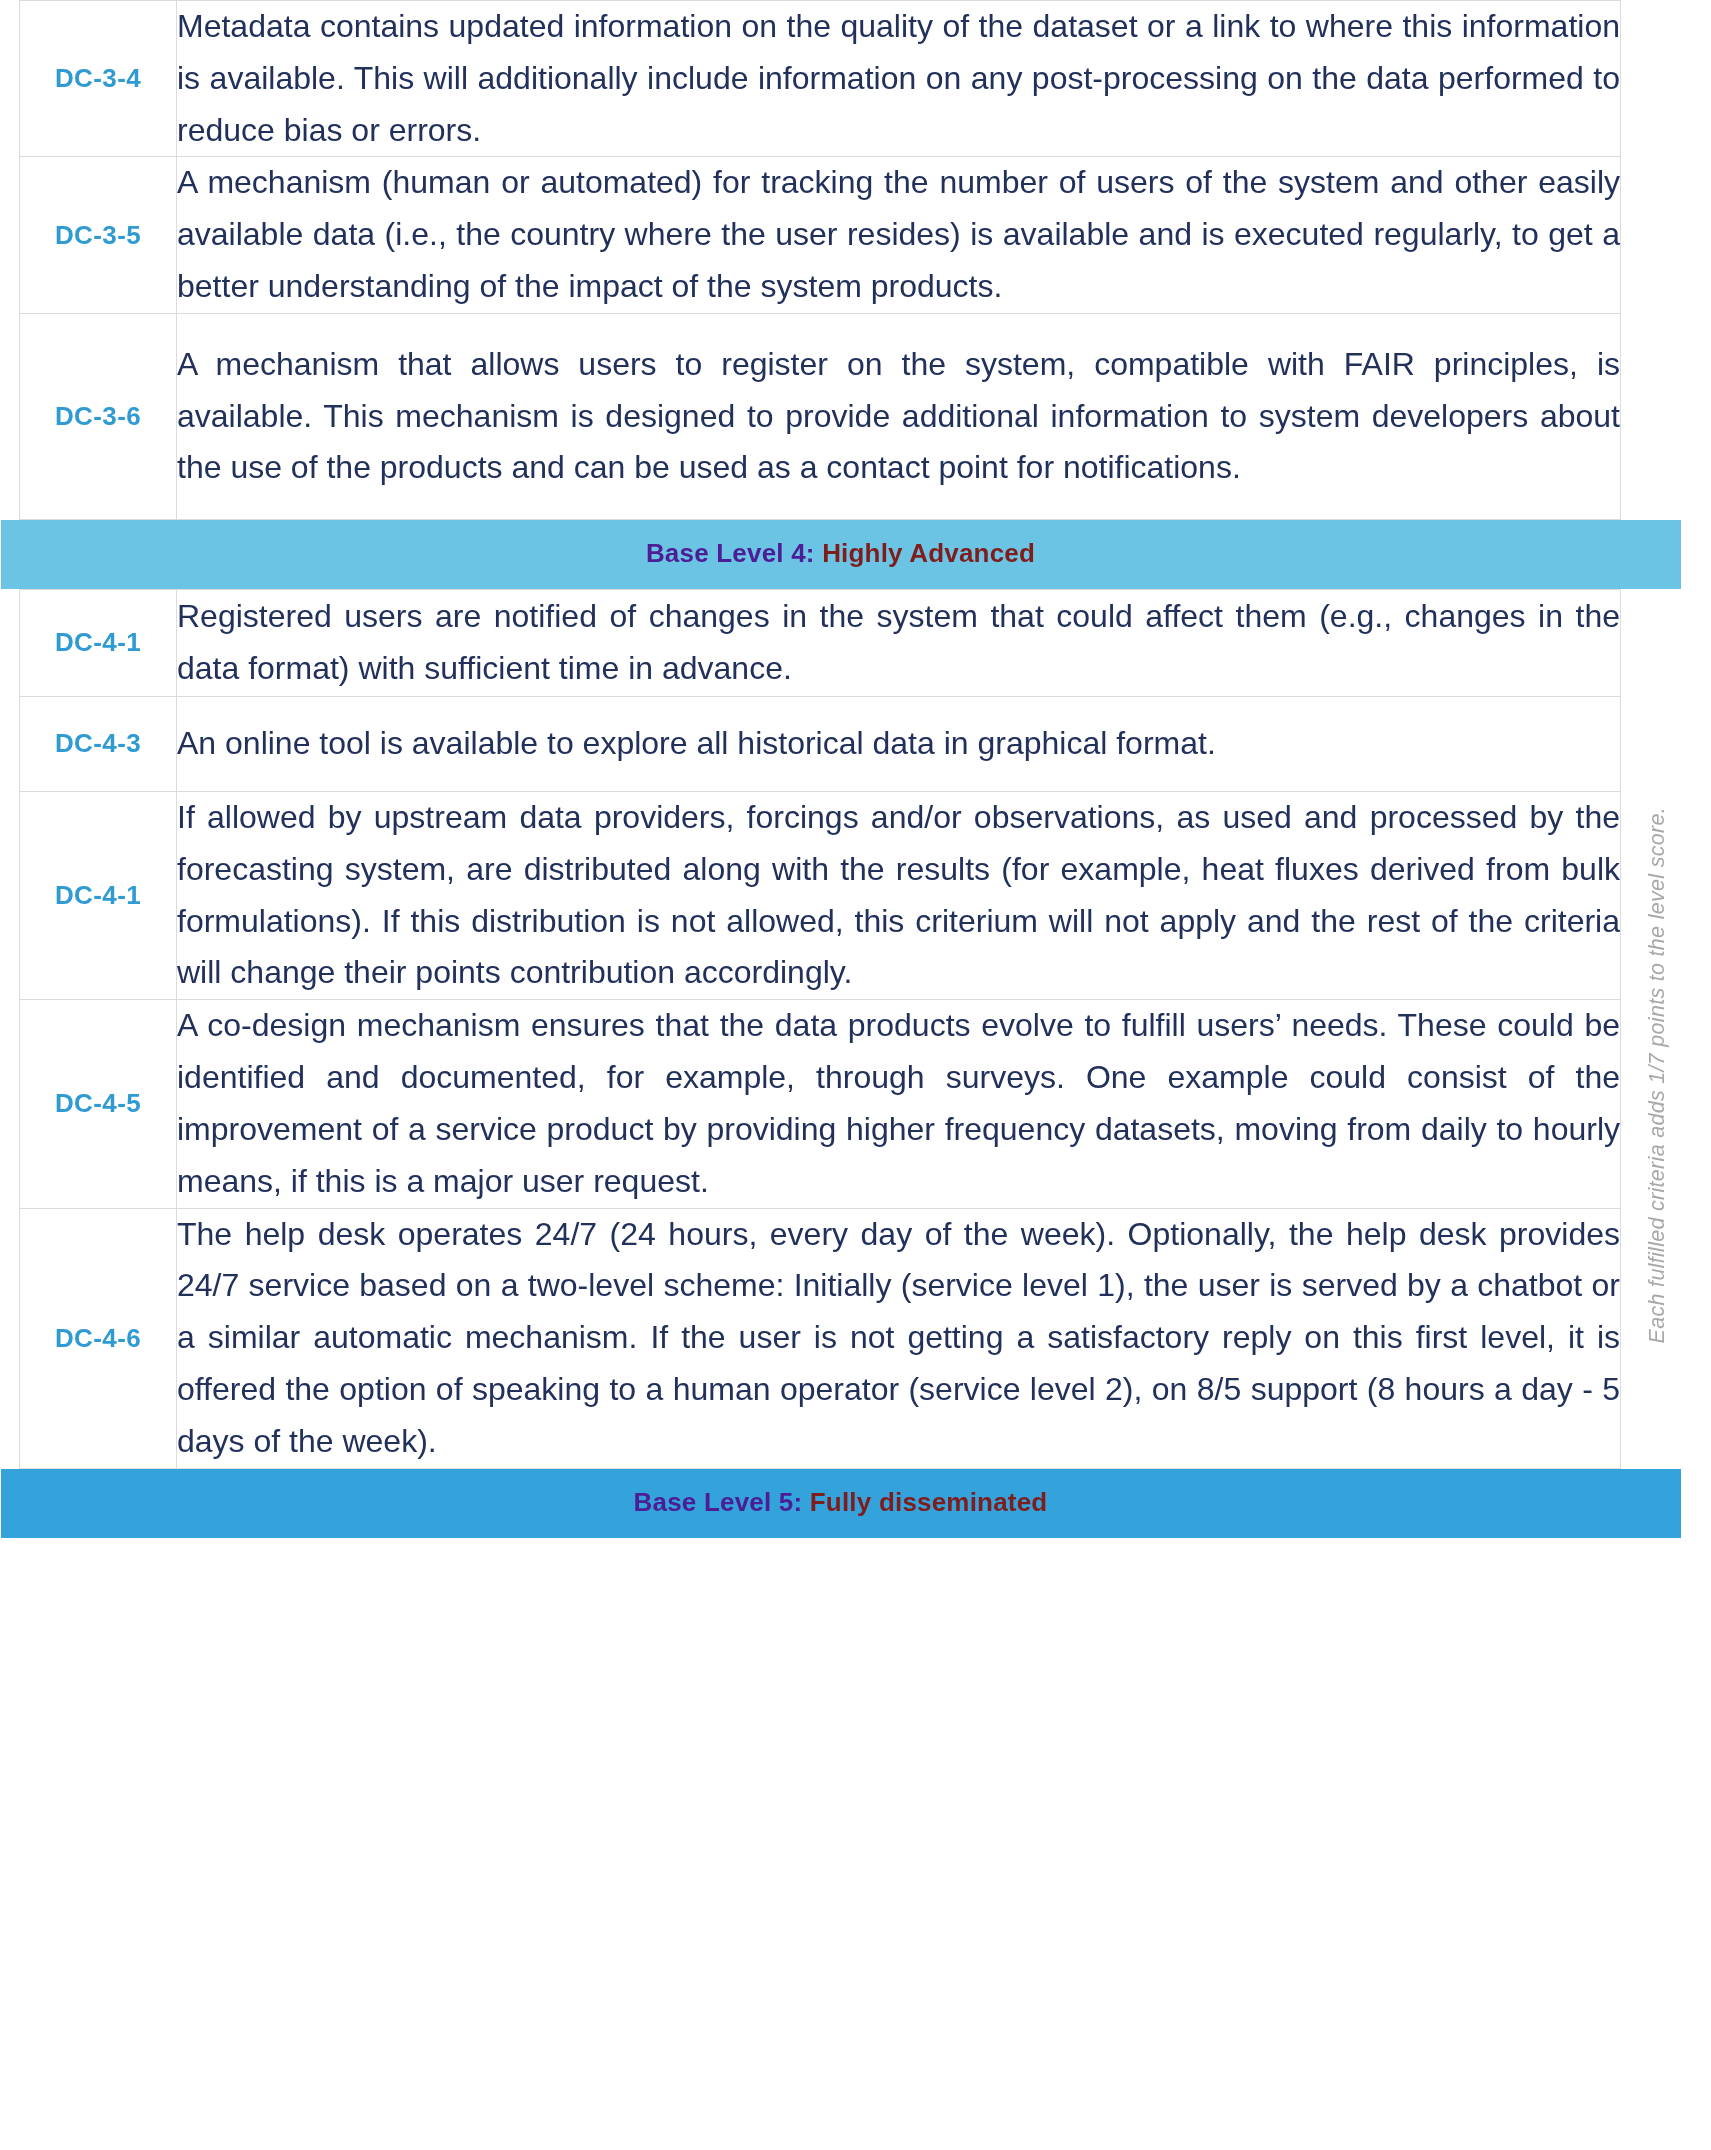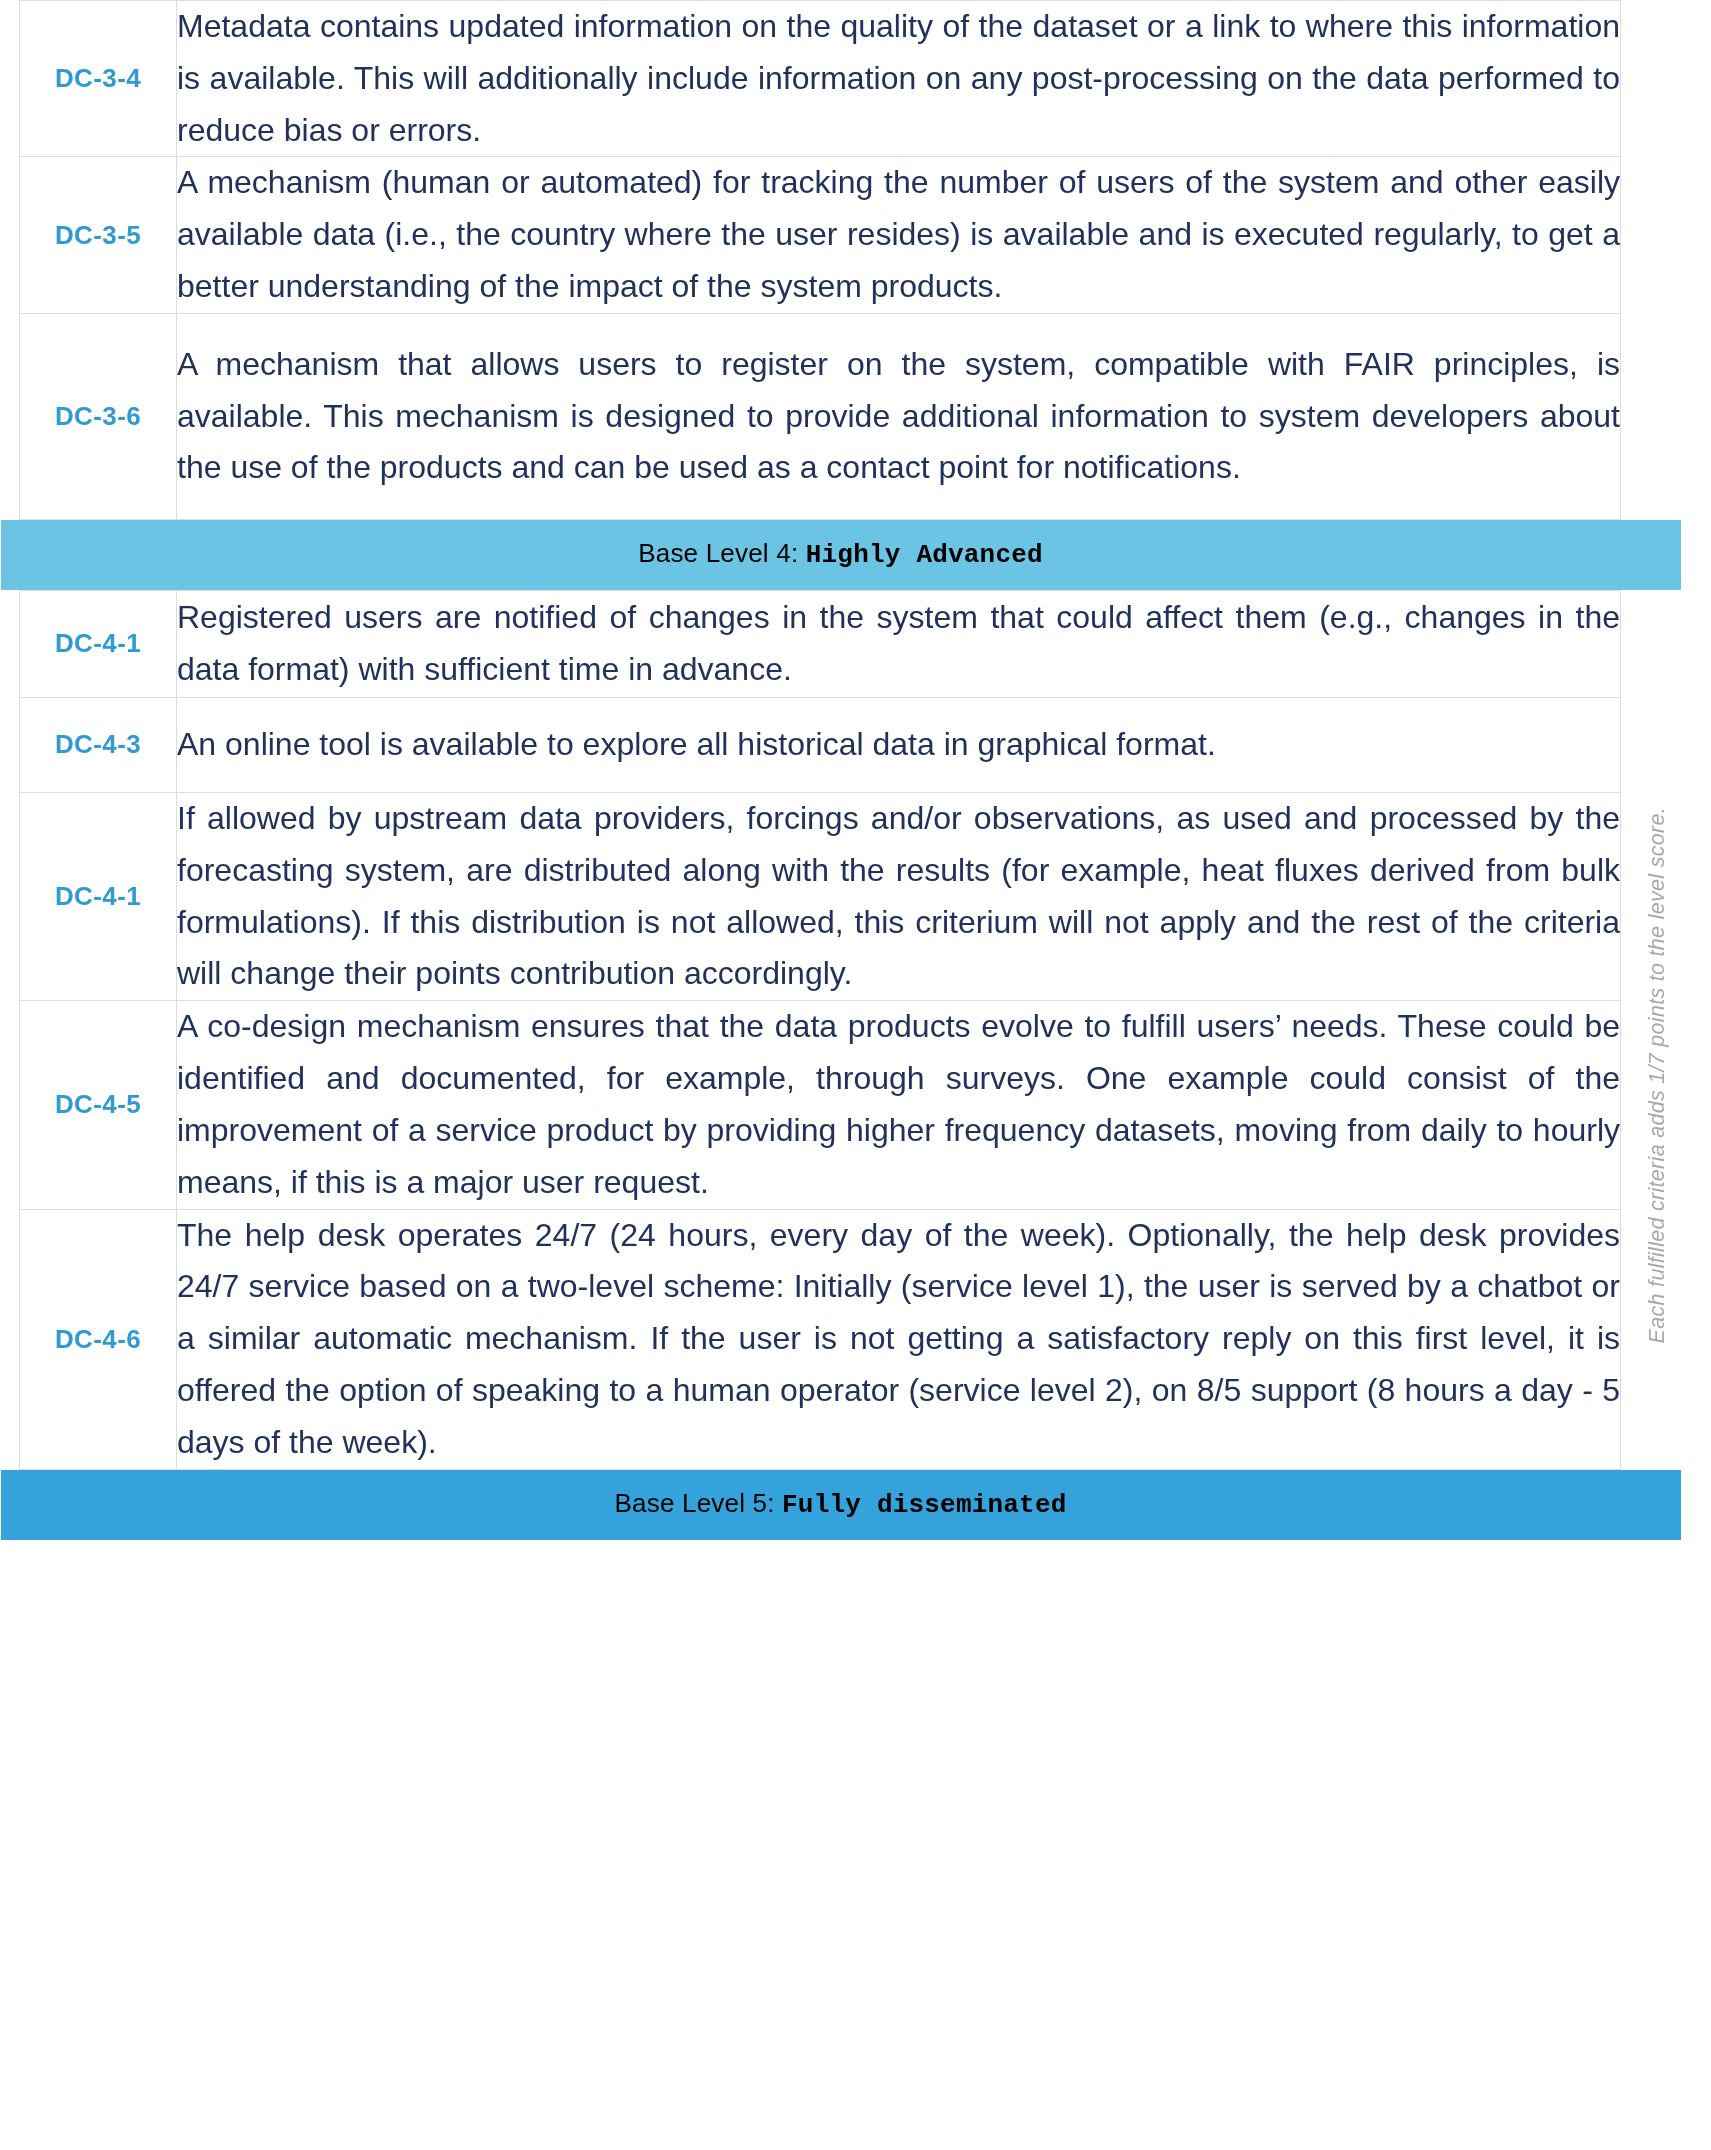--- a/index.html
+++ b/index.html
@@ -74,28 +74,27 @@
     width: 1680px;
     margin-left: -19px;
     box-sizing: border-box;
     text-align: center;
     padding: 18px 0 20px 0;
     font-size: 26px;
     color: #1d3461;
     letter-spacing: 0.2px;
   }
   .level-banner .lvl-prefix {
-    font-weight: normal;
-    color: #000000;
+    font-weight: bold;
+    color: #4c1d95;
     margin-top: 48px;
   }
   .level-banner .lvl-name {
     font-weight: bold;
-    color: #000000;
-    font-family: Liberation Mono, monospace;
+    color: #7f1d1d;
   }
   .lvl-4 { background: #6cc4e4; }
   .lvl-5 { background: #34a3dc; }
 
   
   .side-note {
     position: absolute;
     right: 24px;
     top: 0;
     height: 2151px;

